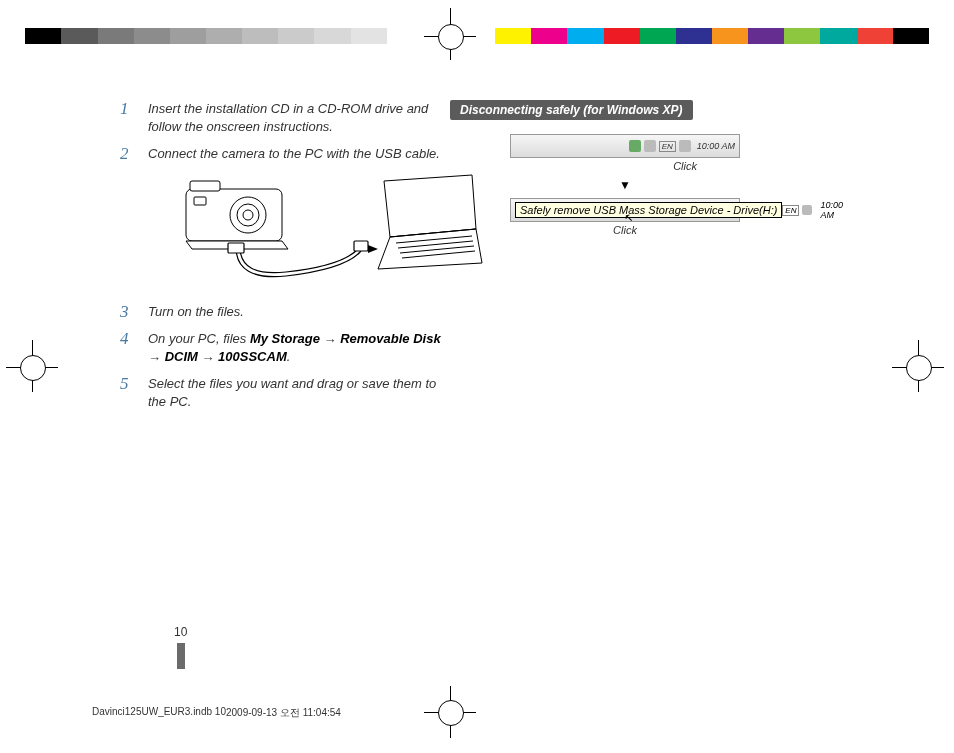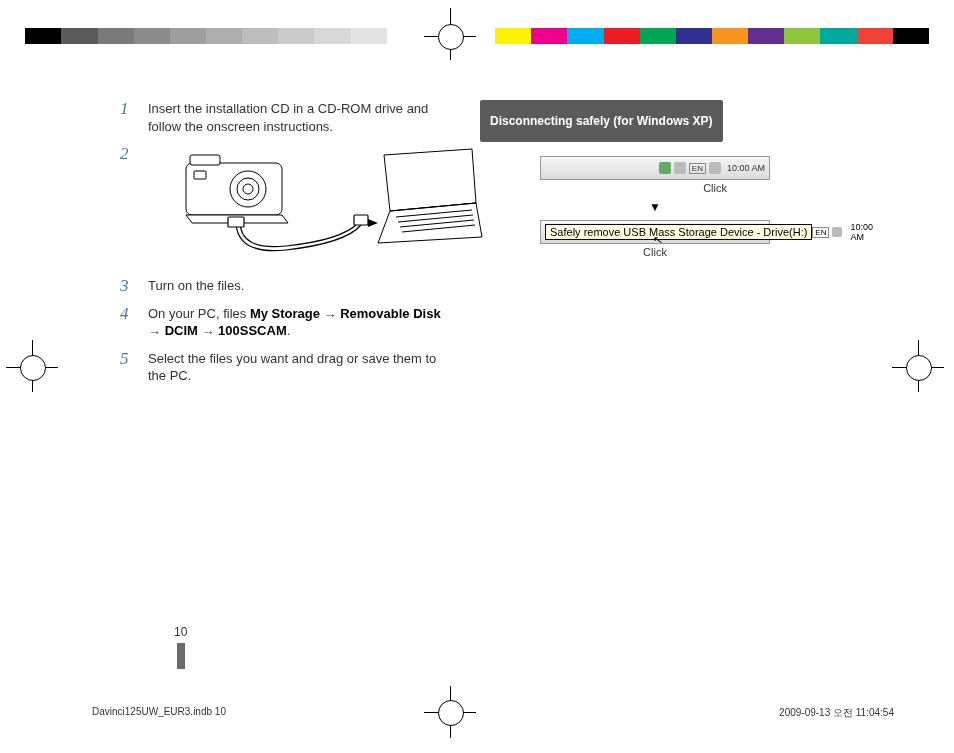--- a/index.html
+++ b/index.html
@@ -31,21 +31,21 @@
   }
   h1 {
     font-size: 29px;
     font-weight: 400;
     letter-spacing: -0.5px;
     color: #222;
     margin: 0 0 30px 0;
   }
   .cols {
     display: flex;
-    gap: 30px;
+    font-style: italic;
   }
   .left { width: 330px; }
   .right { width: 350px; }
   ol.steps {
     list-style: none;
     padding: 0;
     margin: 0;
     counter-reset: step;
   }
   ol.steps > li {
@@ -73,21 +73,21 @@
     height: 120px;
     margin: 8px 0 12px 28px;
     position: relative;
   }
   .subhead {
     display: inline-block;
     background: #5b5b5b;
     color: #fff;
     font-size: 12px;
     font-weight: bold;
-    padding: 14px 10px;
+    padding: 3px 10px;
     border-radius: 2px;
     margin-bottom: 14px;
   }
   .taskbar {
     width: 224px;
     height: 22px;
     border: 1px solid #999;
     background: linear-gradient(#f6f6f6,#dcdcdc);
     display: flex;
     align-items: center;
@@ -137,21 +137,21 @@
     position:absolute;
     left:174px;
     top:625px;
     text-align:right;
   }
   .pagenum-wrap .num { font-size:12px; color:#333; }
   .pagenum-wrap .bar { width:8px; height:26px; background:#6b6b6b; margin:4px auto 0; }
   .footer {
     position:absolute;
     left:92px; right:60px; top:706px;
-    display:flex; justify-content:space-between;
+    display:flex; 
     font-size:10px; color:#333;
   }
   .regmark {
     position:absolute;
     border:1px solid #000;
     border-radius:50%;
     width:24px; height:24px;
     background:#fff;
   }
   .regmark::before, .regmark::after {
@@ -212,20 +212,21 @@
 <div class="reg-v" style="left:450px; top:686px; height:52px;"></div>
 <div class="reg-h" style="left:424px; top:712px; width:52px;"></div>
 <div class="regmark bc"></div>
 
 <div class="page">
   <div class="cols">
     <div class="left">
       <ol class="steps">
         <li>Insert the installation CD in a CD-ROM drive and follow the onscreen instructions.</li>
         <li>
+          <span>Connect the camera to the PC with the USB cable.</span>
           <div class="illustration">
             <svg viewBox="0 0 310 120" width="310" height="120">
 
               <g stroke="#000" fill="#fff" stroke-width="1">
                 <rect x="10" y="18" width="96" height="52" rx="6"></rect>
                 <rect x="14" y="10" width="30" height="10" rx="2"></rect>
                 <circle cx="72" cy="44" r="18"></circle>
                 <circle cx="72" cy="44" r="11"></circle>
                 <circle cx="72" cy="44" r="5"></circle>
                 <rect x="18" y="26" width="12" height="8" rx="1"></rect>

